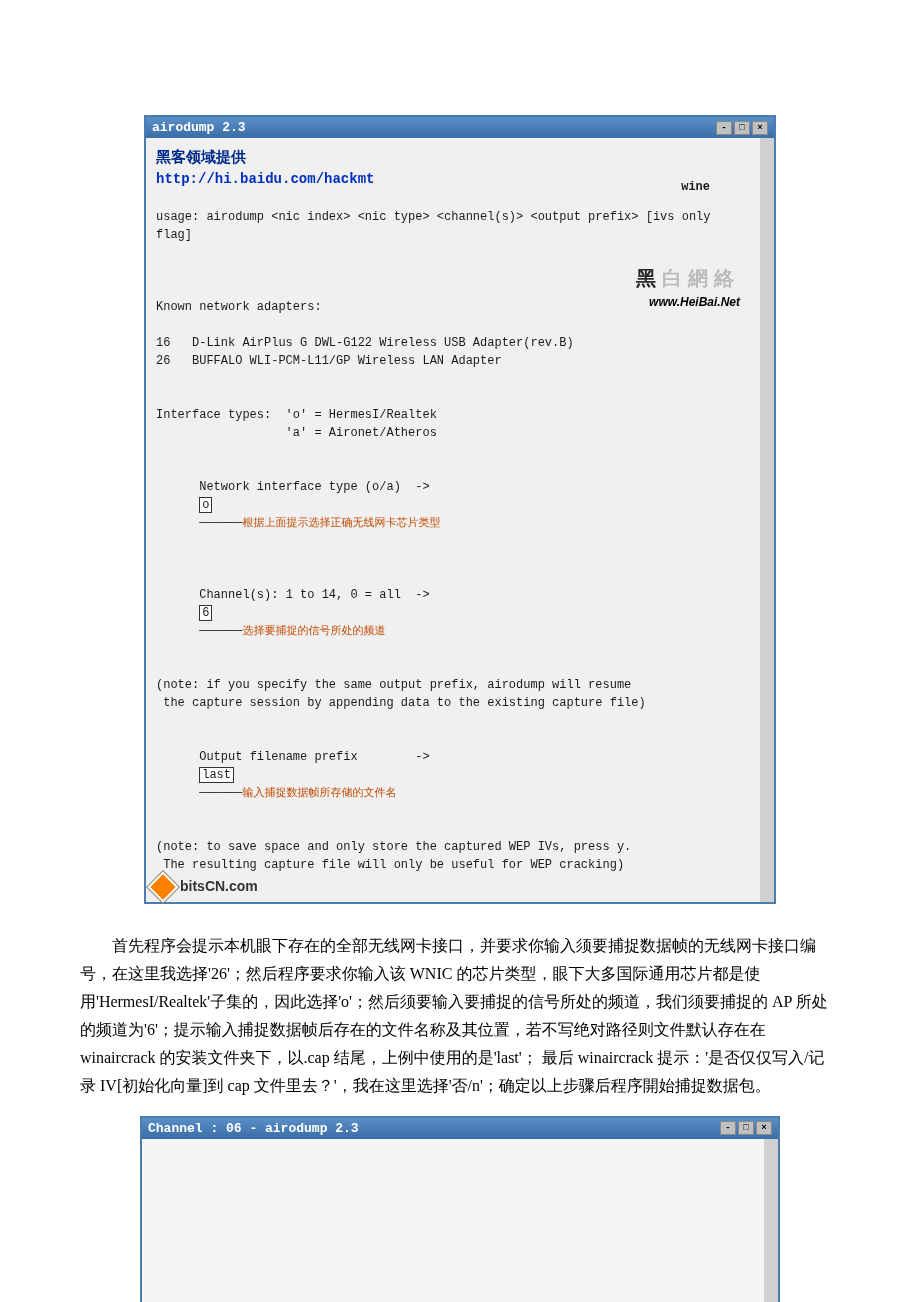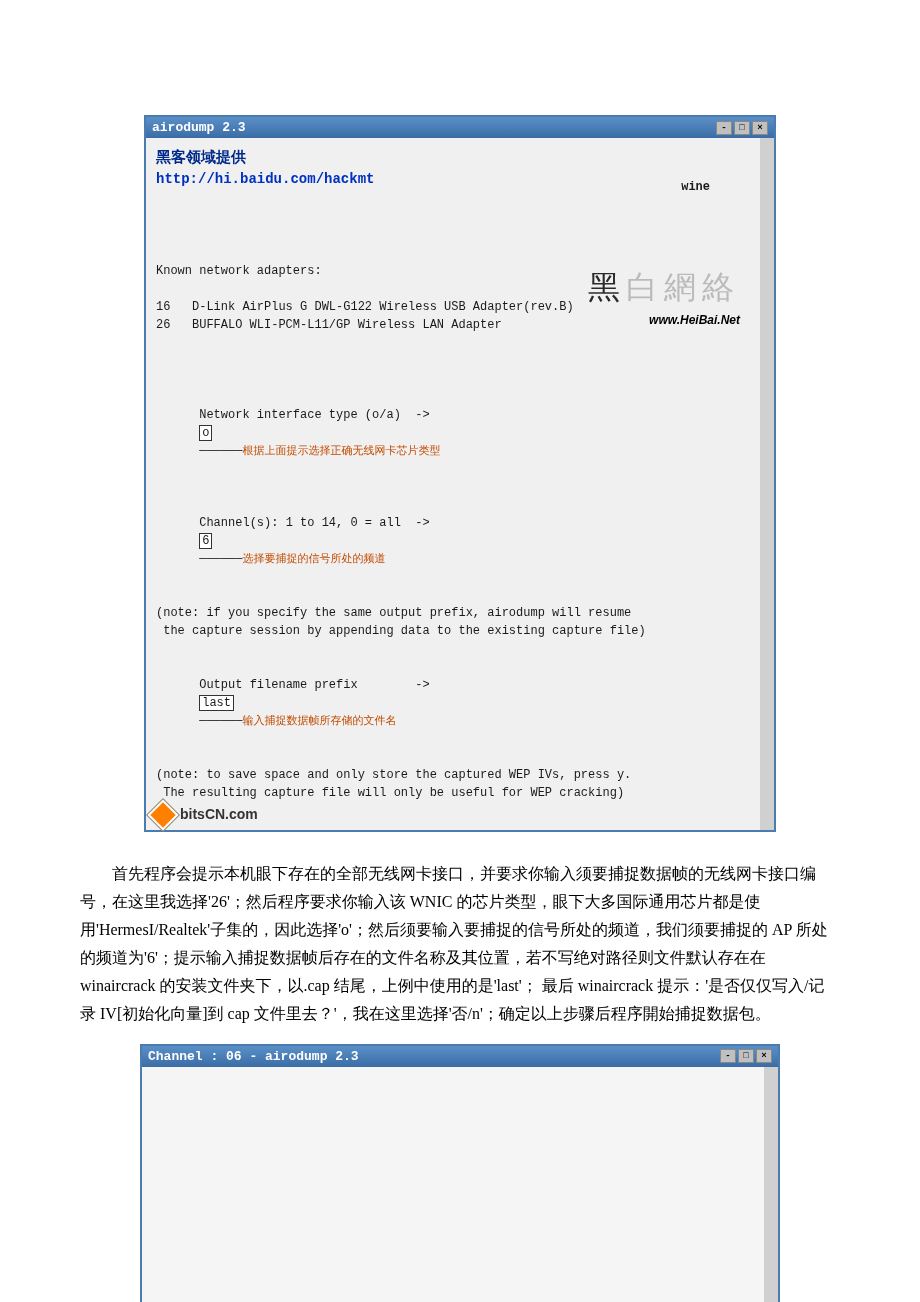--- a/index.html
+++ b/index.html
@@ -65,22 +65,22 @@
     font-weight: bold;
   }
   .watermark {
     position: absolute;
     right: 20px;
     top: 125px;
     text-align: right;
   }
   .watermark .logo {
     font-family: "SimHei", sans-serif;
-    font-size: 32px;
-    font-weight: normal;
+    font-size: 20px;
+    font-weight: bold;
     color: #2a2a2a;
     letter-spacing: 6px;
   }
   .watermark .logo .dim { color: #bbb; }
   .watermark .url {
     font-family: Arial, sans-serif;
     font-size: 12px;
     font-weight: bold;
     font-style: italic;
     color: #000;
@@ -152,27 +152,30 @@
     <div class="hdr-cn">黑客领域提供</div>
     <div class="hdr-url">http://hi.baidu.com/hackmt</div>
     <span class="right-label">wine</span>
 
     <div class="watermark">
       <div class="logo"><span>黑</span><span class="dim">白網絡</span></div>
       <div class="url">www.HeiBai.Net</div>
     </div>
 
     <br>
+    <div class="term-line">usage: airodump &lt;nic index&gt; &lt;nic type&gt; &lt;channel(s)&gt; &lt;output prefix&gt; [ivs only flag]</div>
     <br><br><br>
     <div class="term-line">Known network adapters:</div>
     <br>
     <div class="term-line">16   D-Link AirPlus G DWL-G122 Wireless USB Adapter(rev.B)</div>
     <div class="term-line">26   BUFFALO WLI-PCM-L11/GP Wireless LAN Adapter</div>
     <br>
     <br>
+    <div class="term-line" style="white-space:pre;">Interface types:  'o' = HermesI/Realtek
+                  'a' = Aironet/Atheros</div>
     <br>
     <div class="term-line">
       <span>Network interface type (o/a)  -&gt;</span>
       <span class="input-box">o</span>
       <span>──────</span><span class="annotation">根据上面提示选择正确无线网卡芯片类型</span>
     </div>
     <br>
     <div class="term-line">
       <span>Channel(s): 1 to 14, 0 = all  -&gt;</span>
       <span class="input-box">6</span>

